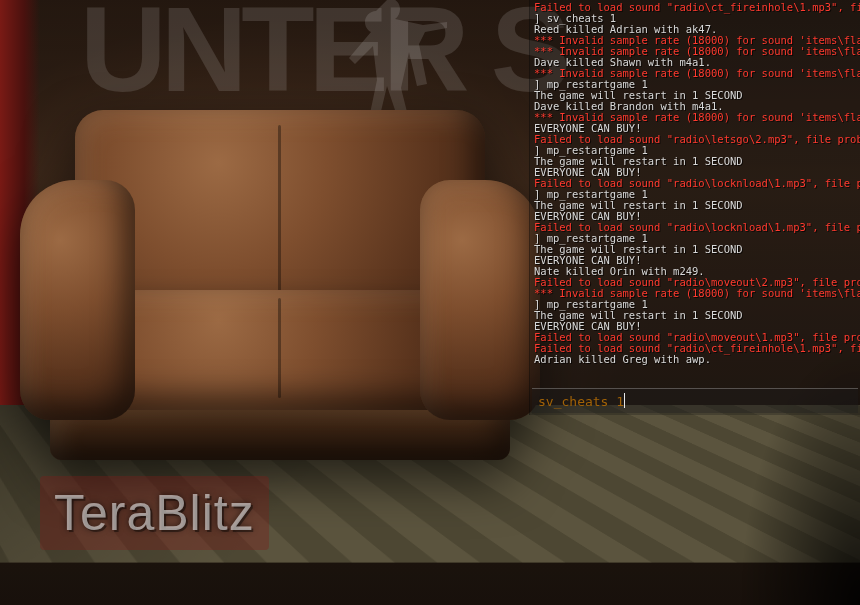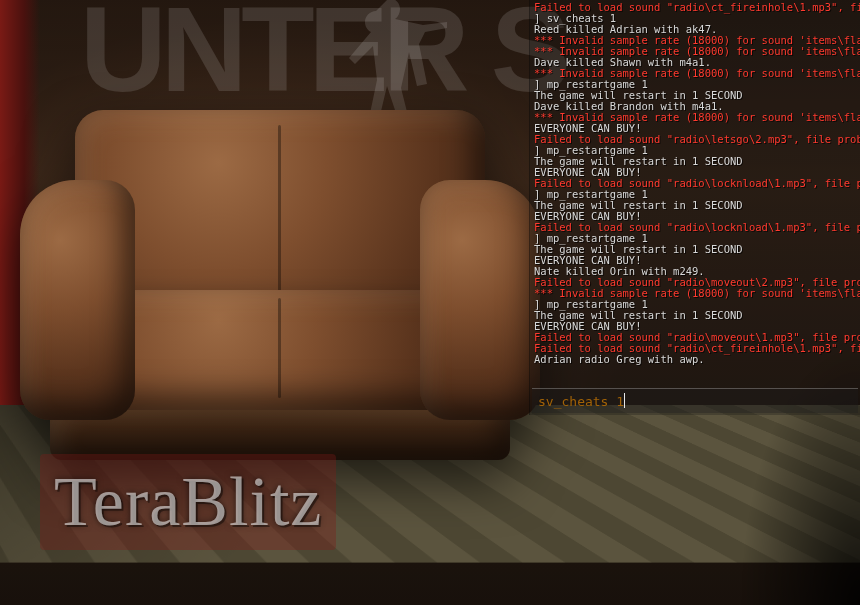--- a/index.html
+++ b/index.html
@@ -40,21 +40,21 @@
 
   
   #cslogo{position:absolute;left:80px;top:-20px;color:rgba(255,255,255,0.13);
     font-family:Impact,Arial Black,sans-serif;font-size:120px;letter-spacing:-6px;
     font-weight:bold;white-space:nowrap;user-select:none;}
   #soldier{position:absolute;left:345px;top:-10px;opacity:0.13;}
 
   
   #tb{position:absolute;left:40px;bottom:55px;padding:8px 14px;border-radius:4px;
     background:rgba(126,27,22,0.35);}
-  #tb .t{font-family:Liberation Serif, serif;font-size:70px;letter-spacing:1px;
+  #tb .t{font-family:Liberation Sans, sans-serif;font-size:50px;letter-spacing:1px;
     color:rgba(235,235,235,0.6);text-shadow:0 0 6px rgba(0,0,0,0.6), 2px 2px 0 rgba(0,0,0,0.4);}
 
   
   #console{position:absolute;right:0;top:0;width:330px;height:415px;
     background:rgba(18,18,18,0.28);display:flex;flex-direction:column;
     border-left:1px solid rgba(0,0,0,0.25);}
   #log{flex:1;overflow:hidden;padding:2px 4px 2px 4px;}
   .ln{font-size:10.5px;line-height:11px;white-space:nowrap;color:#d8d8d8;
     text-shadow:1px 1px 0 rgba(0,0,0,0.7);}
   .ln.err{color:#ff3a2f;}
@@ -126,20 +126,20 @@
         <div class="ln">The game will restart in 1 SECOND</div>
         <div class="ln">EVERYONE CAN BUY!</div>
         <div class="ln">Nate killed Orin with m249.</div>
         <div class="ln err">Failed to load sound "radio\moveout\2.mp3", file proba</div>
         <div class="ln err">*** Invalid sample rate (18000) for sound 'items\flash</div>
         <div class="ln">] mp_restartgame 1</div>
         <div class="ln">The game will restart in 1 SECOND</div>
         <div class="ln">EVERYONE CAN BUY!</div>
         <div class="ln err">Failed to load sound "radio\moveout\1.mp3", file proba</div>
         <div class="ln err">Failed to load sound "radio\ct_fireinhole\1.mp3", file</div>
-        <div class="ln">Adrian radio Greg with awp.</div>
+        <div class="ln">Adrian killed Greg with awp.</div>
       </div>
     <div id="inputbar">
       <input id="cmd" value="sv_cheats 1" style="">
       <span id="caret" style="left: 92px;"></span>
     </div>
   </div>
 </div>
 
 </body></html>

